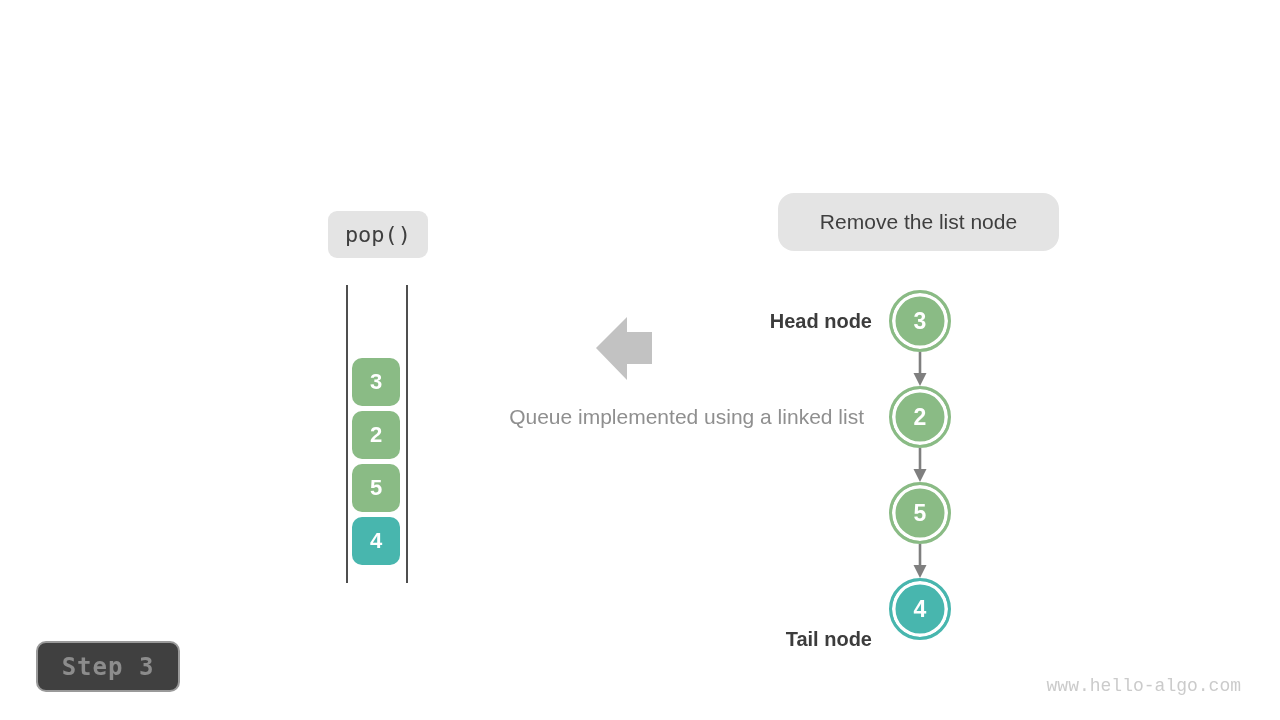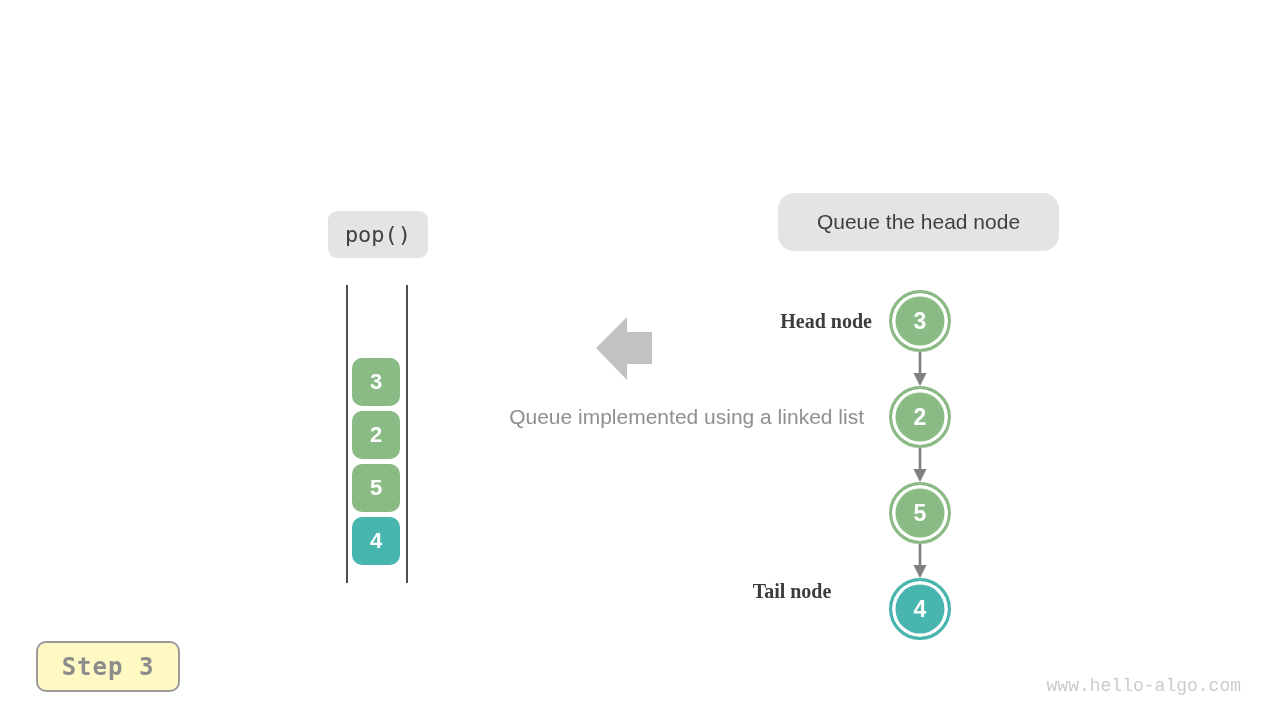--- a/index.html
+++ b/index.html
@@ -80,29 +80,28 @@
   .node.teal  { border: 3px solid #48B6AE; background: #48B6AE; }
   .connector { position: absolute; left: 913px; }
   .conn-0 { top: 352px; }
   .conn-1 { top: 448px; }
   .conn-2 { top: 544px; }
   .node-label {
     position: absolute;
     width: 160px; text-align: right;
     color: #3c3c3c; font-size: 20px; font-weight: bold;
     left: 712px;
-    font-family: Liberation Serif, serif;
   }
   .head-label { top: 310px; }
-  .tail-label { top: 580px; text-align: center; }
+  .tail-label { top: 628px; }
   
   .step-box {
     position: absolute;
     left: 36px; top: 641px; width: 144px; height: 51px;
-    background: #fef9c3;
+    background: #404040;
     border: 2px solid #9a9a9a;
     border-radius: 10px;
     display: flex; align-items: center; justify-content: center;
     font-family: "DejaVu Sans Mono", "Liberation Mono", monospace;
     font-size: 24px; font-weight: bold; color: #8c8c8c;
     letter-spacing: 1px;
   }
   
   .watermark {
     position: absolute;
@@ -114,21 +113,21 @@
 </head>
 <body>
 
 <div class="canvas">
 
   <div class="gray-box pop-box">
     <span>pop()</span>
   </div>
 
   <div class="gray-box remove-box">
-    <span>Queue the head node</span>
+    <span>Remove the list node</span>
   </div>
 
   <div class="qline qline-left"></div>
   <div class="qline qline-right"></div>
 
   <div class="cell cell-0 green">
     <span>3</span>
   </div>
   <div class="cell cell-1 green">
     <span>2</span>

